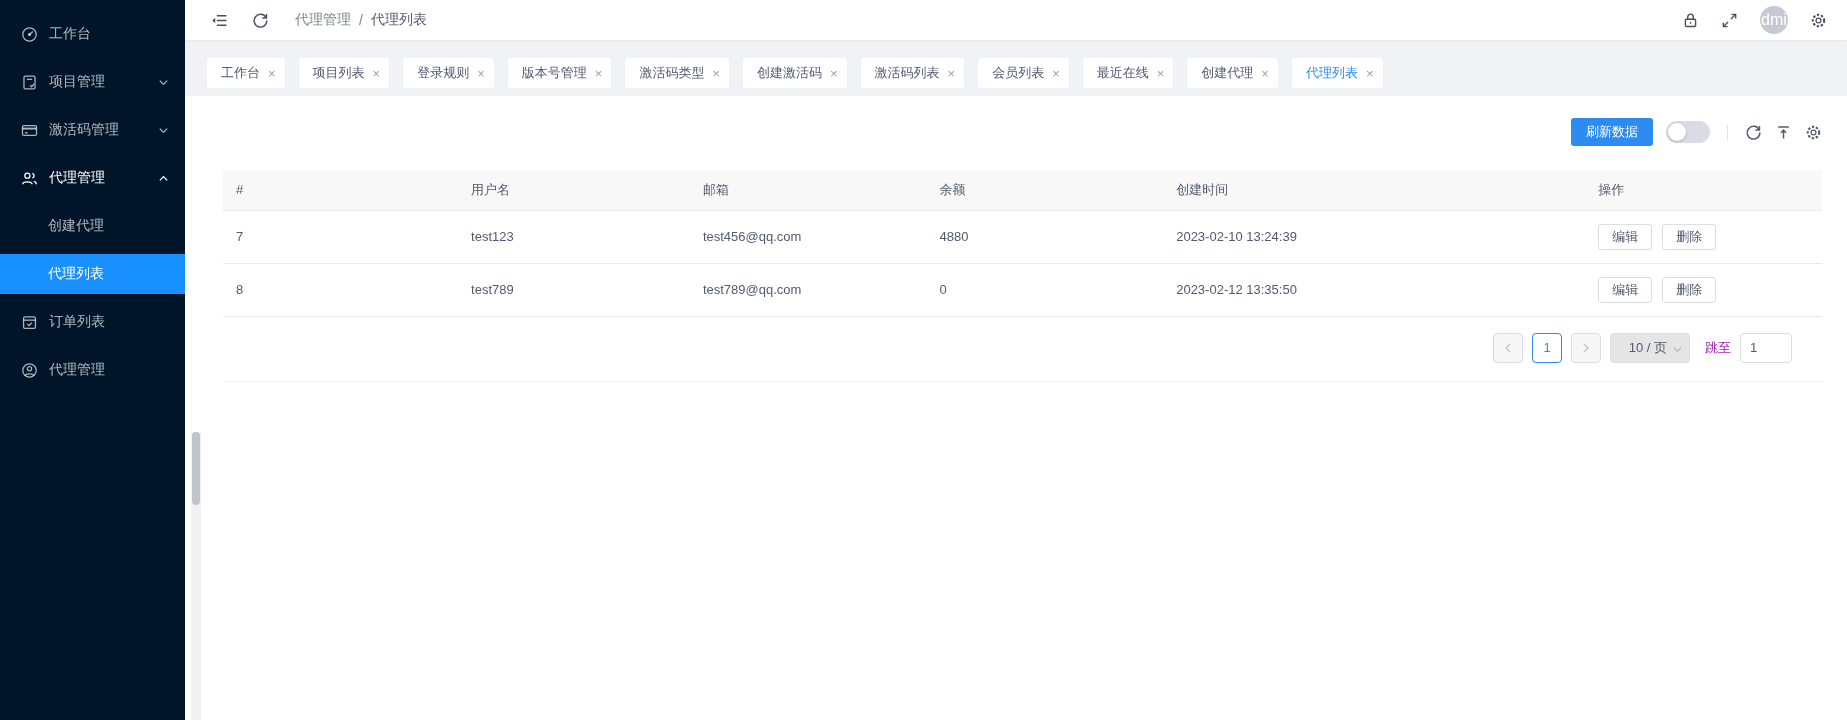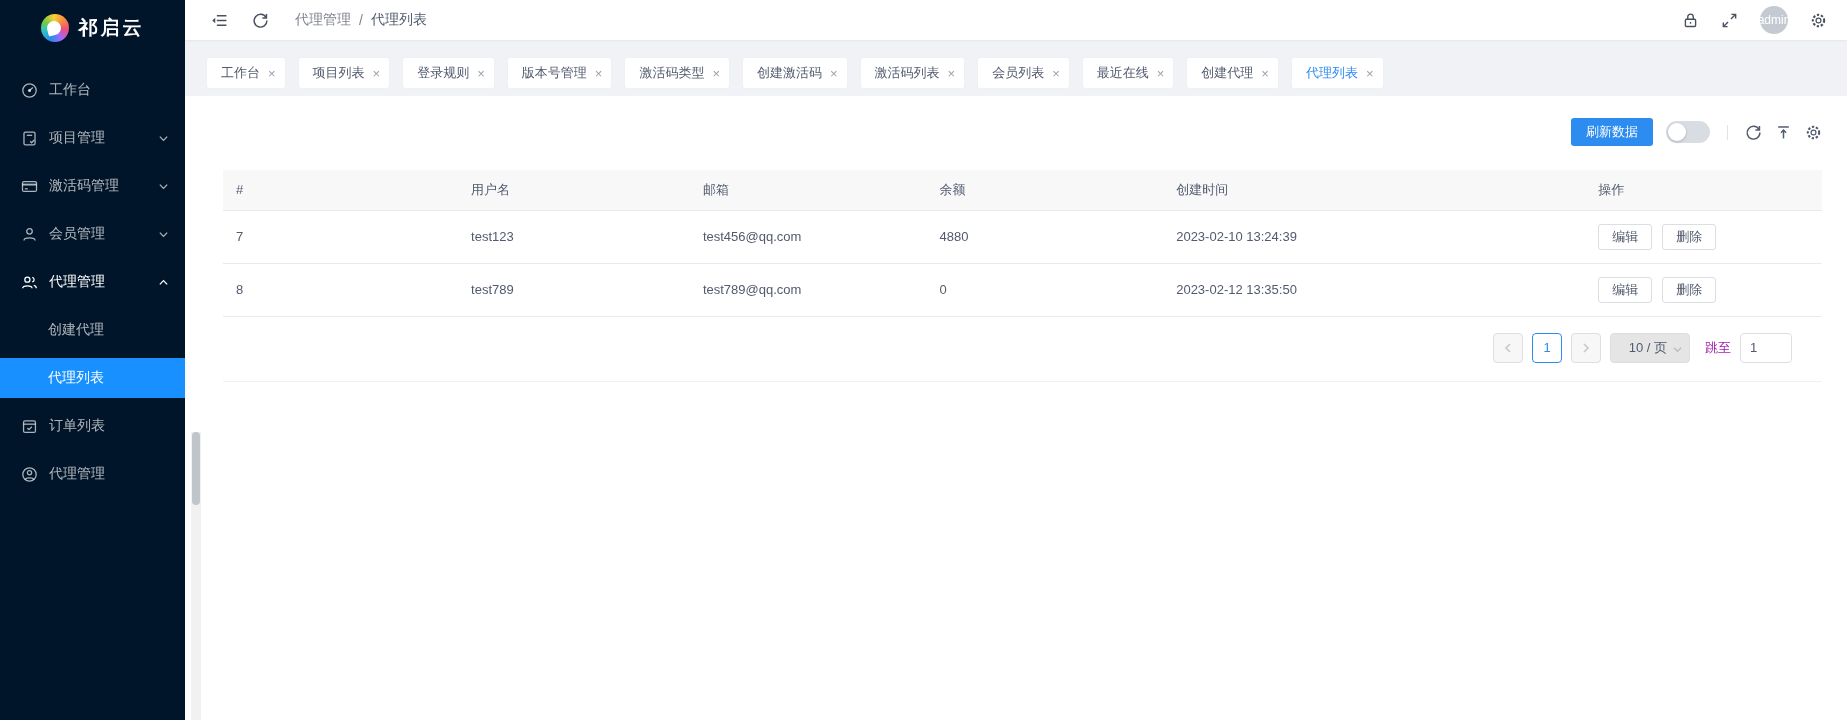--- a/index.html
+++ b/index.html
@@ -31,21 +31,21 @@
 
   header.topbar { height:40px; background:#fff; display:flex; align-items:center; padding:0 20px 0 26px;
     box-shadow:0 1px 2px rgba(0,0,0,.05); position:relative; z-index:2; }
   .hicon { display:inline-flex; color:#495060; cursor:pointer; }
   .hicon svg { width:17px; height:17px; }
   .topbar .fold { margin-right:24px; }
   .topbar .refresh { margin-right:26px; }
   .breadcrumb { font-size:14px; color:#80848f; display:flex; gap:8px; align-items:center; }
   .breadcrumb .current { color:#515a6e; }
   .topbar-right { margin-left:auto; display:flex; align-items:center; gap:22px; }
-  .avatar { width:28px; height:28px; border-radius:50%; background:#c5cad2; color:#fff; font-size:12px;
+  .avatar { width:28px; height:28px; border-radius:50%; background:#c5cad2; color:#fff; font-size:16px;
     display:flex; align-items:center; justify-content:center; cursor:pointer; }
 
   
   .tabbar { background:#f0f2f5; padding:17px 20px 7px 21px; display:flex; gap:12px; align-items:center; }
   .tab-chip { height:32px; background:#fff; border:1px solid #eef0f3; border-radius:3px; display:flex;
     align-items:center; padding:0 9px 0 14px; gap:8px; color:#515a6e; cursor:pointer; white-space:nowrap; }
   .tab-chip.active { color:#2d8cf0; }
   .tab-close { color:#9aa0ab; font-size:13px; cursor:pointer; line-height:1; }
 
   
@@ -89,24 +89,20 @@
   
   .scroll-track { position:absolute; left:6px; top:432px; width:10px; height:288px; background:#f1f1f1; z-index:3; }
   .scroll-thumb { position:absolute; left:1px; top:0; width:8px; height:73px; border-radius:4px; background:#c0c4cb; }
 </style>
 </head>
 <body>
 
 <div class="app">
 
   <aside class="sidebar">
-    <div class="logo">
-      <span class="logo-mark"></span>
-      <span class="logo-text">祁启云</span>
-    </div>
     <nav class="menu">
         <div class="menu-item">
           <span class="mi-icon">
             <svg viewBox="0 0 16 16" fill="none" stroke="currentColor" stroke-width="1.2">
               <circle cx="8" cy="8" r="6.3"></circle>
               <path d="M8 8 L11.2 5.2"></path>
               <circle cx="8" cy="8" r="0.9" fill="currentColor"></circle>
             </svg>
           </span>
           <span class="mi-label">工作台</span>
@@ -128,34 +124,20 @@
         </div>
         <div class="menu-item">
           <span class="mi-icon">
             <svg viewBox="0 0 16 16" fill="none" stroke="currentColor" stroke-width="1.2">
               <rect x="1.4" y="3.4" width="13.2" height="9.2" rx="1.4"></rect>
               <path d="M1.4 6.2 H14.6" stroke-width="1.8"></path>
               <path d="M3.6 10.2 H6.4"></path>
             </svg>
           </span>
           <span class="mi-label">激活码管理</span>
-          <span class="mi-chevron">
-            <svg viewBox="0 0 12 12" fill="none" stroke="currentColor" stroke-width="1.4">
-              <path d="M2 4 L6 8 L10 4"></path>
-            </svg>
-          </span>
-        </div>
-        <div class="menu-item">
-          <span class="mi-icon">
-            <svg viewBox="0 0 16 16" fill="none" stroke="currentColor" stroke-width="1.2">
-              <circle cx="8" cy="5" r="2.6"></circle>
-              <path d="M2.8 13.6 C2.8 10.4 13.2 10.4 13.2 13.6"></path>
-            </svg>
-          </span>
-          <span class="mi-label">会员管理</span>
           <span class="mi-chevron">
             <svg viewBox="0 0 12 12" fill="none" stroke="currentColor" stroke-width="1.4">
               <path d="M2 4 L6 8 L10 4"></path>
             </svg>
           </span>
         </div>
         <div class="menu-item open">
           <span class="mi-icon">
             <svg viewBox="0 0 16 16" fill="none" stroke="currentColor" stroke-width="1.2">
               <circle cx="6" cy="5.3" r="2.4"></circle>

